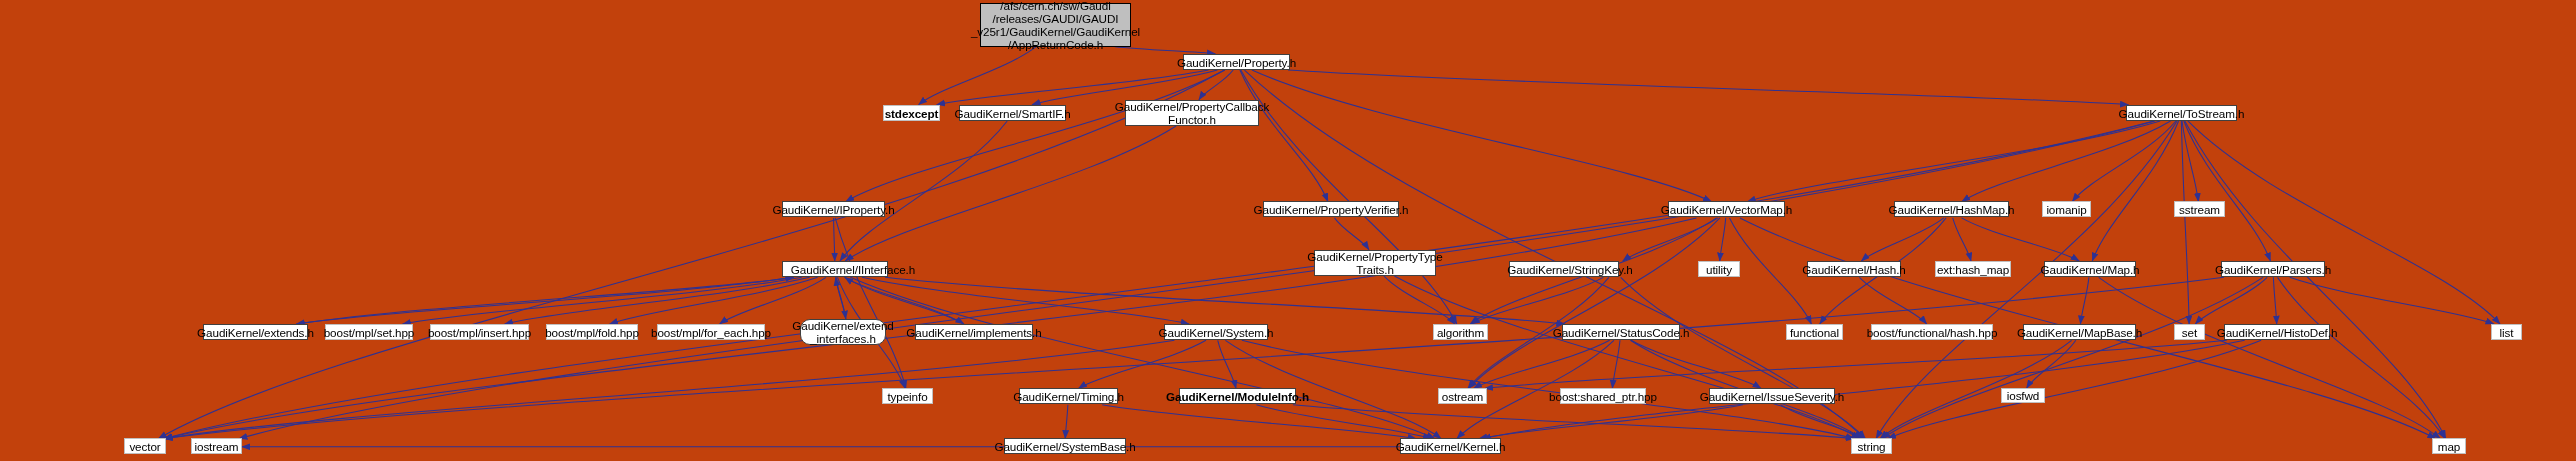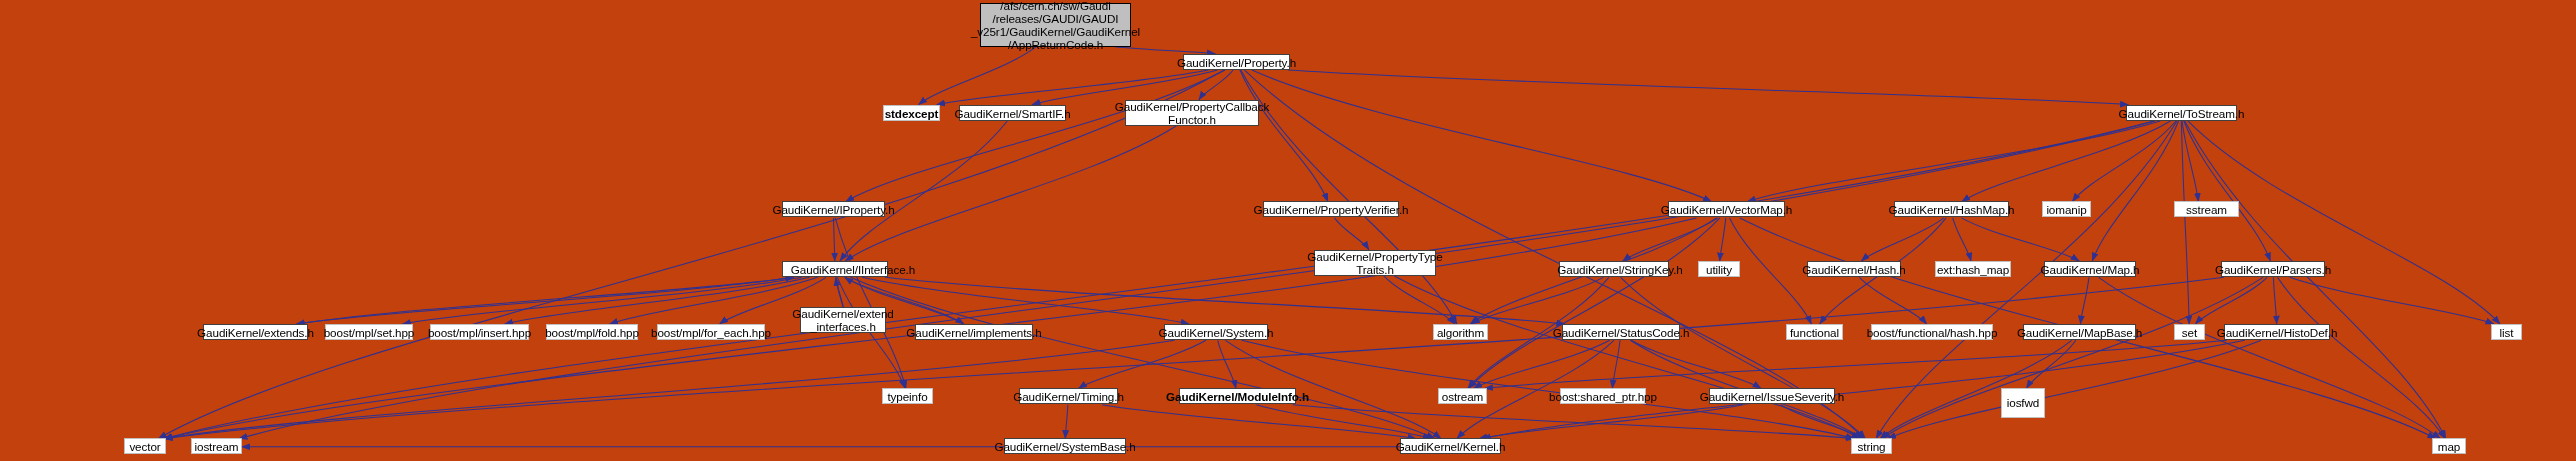--- a/index.html
+++ b/index.html
@@ -166,54 +166,54 @@
       <div class="node external" style="left: 883px; top: 105px; width: 57px; height: 16.3px; font-weight: bold;">stdexcept</div>
       <div class="node internal" style="left: 959px; top: 105px; width: 107px; height: 16.3px;">GaudiKernel/SmartIF.h</div>
       <div class="node internal" style="left: 1125px; top: 100px; width: 134px; height: 26px;">GaudiKernel/PropertyCallback
 Functor.h</div>
       <div class="node internal" style="left: 2126px; top: 105px; width: 111px; height: 16.3px;">GaudiKernel/ToStream.h</div>
       <div class="node internal" style="left: 782px; top: 201px; width: 103px; height: 16.3px;">GaudiKernel/IProperty.h</div>
       <div class="node internal" style="left: 1263px; top: 201px; width: 136px; height: 16.3px;">GaudiKernel/PropertyVerifier.h</div>
       <div class="node internal" style="left: 1668px; top: 201px; width: 117px; height: 16.3px;">GaudiKernel/VectorMap.h</div>
       <div class="node internal" style="left: 1894px; top: 201px; width: 115px; height: 16.3px;">GaudiKernel/HashMap.h</div>
       <div class="node external" style="left: 2042px; top: 201px; width: 49px; height: 16.3px;">iomanip</div>
-      <div class="node external" style="left: 2174px; top: 201px; width: 65px; height: 16.3px;">sstream</div>
+      <div class="node external" style="left: 2174px; top: 201px; width: 51px; height: 16.3px;">sstream</div>
       <div class="node internal" style="left: 1314px; top: 250px; width: 122px; height: 26px;">GaudiKernel/PropertyType
 Traits.h</div>
-      <div class="node internal" style="left: 1559px; top: 261px; width: 110px; height: 16.3px; padding-left: 12px;">GaudiKernel/StringKey.h</div>
+      <div class="node internal" style="left: 1509px; top: 261px; width: 110px; height: 16.3px; padding-left: 12px;">GaudiKernel/StringKey.h</div>
       <div class="node external" style="left: 1698px; top: 261px; width: 42px; height: 16.3px;">utility</div>
       <div class="node internal" style="left: 1807px; top: 261px; width: 94px; height: 16.3px;">GaudiKernel/Hash.h</div>
       <div class="node external" style="left: 1935px; top: 261px; width: 76px; height: 16.3px;">ext:hash_map</div>
       <div class="node internal" style="left: 2044px; top: 261px; width: 92px; height: 16.3px;">GaudiKernel/Map.h</div>
       <div class="node internal" style="left: 2221px; top: 261px; width: 104px; height: 16.3px;">GaudiKernel/Parsers.h</div>
       <div class="node internal" style="left: 782px; top: 261px; width: 106px; height: 16.3px; padding-left: 36px;">GaudiKernel/IInterface.h</div>
       <div class="node internal" style="left: 203px; top: 324px; width: 105px; height: 16.3px;">GaudiKernel/extends.h</div>
       <div class="node external" style="left: 325px; top: 324px; width: 88px; height: 16.3px;">boost/mpl/set.hpp</div>
       <div class="node external" style="left: 430px; top: 324px; width: 99px; height: 16.3px;">boost/mpl/insert.hpp</div>
       <div class="node external" style="left: 546px; top: 324px; width: 92px; height: 16.3px;">boost/mpl/fold.hpp</div>
       <div class="node external" style="left: 657px; top: 324px; width: 108px; height: 16.3px;">boost/mpl/for_each.hpp</div>
-      <div class="node internal" style="left: 800px; top: 307px; width: 86px; height: 26px;">GaudiKernel/extend
+      <div class="node internal" style="left: 800px; top: 319px; width: 86px; height: 26px; border-radius: 10px;">GaudiKernel/extend
 _interfaces.h</div>
       <div class="node internal" style="left: 915px; top: 324px; width: 118px; height: 16.3px;">GaudiKernel/implements.h</div>
       <div class="node internal" style="left: 1164px; top: 324px; width: 104px; height: 16.3px;">GaudiKernel/System.h</div>
       <div class="node external" style="left: 1433px; top: 324px; width: 55px; height: 16.3px;">algorithm</div>
       <div class="node internal" style="left: 1562px; top: 324px; width: 118px; height: 16.3px;">GaudiKernel/StatusCode.h</div>
       <div class="node external" style="left: 1786px; top: 324px; width: 57px; height: 16.3px;">functional</div>
       <div class="node external" style="left: 1871px; top: 324px; width: 122px; height: 16.3px;">boost/functional/hash.hpp</div>
       <div class="node internal" style="left: 2023px; top: 324px; width: 113px; height: 16.3px;">GaudiKernel/MapBase.h</div>
       <div class="node external" style="left: 2174px; top: 324px; width: 31px; height: 16.3px;">set</div>
       <div class="node internal" style="left: 2224px; top: 324px; width: 106px; height: 16.3px;">GaudiKernel/HistoDef.h</div>
       <div class="node external" style="left: 2491px; top: 324px; width: 31px; height: 16.3px;">list</div>
       <div class="node external" style="left: 882px; top: 388px; width: 51px; height: 16.3px;">typeinfo</div>
       <div class="node internal" style="left: 1019px; top: 388px; width: 99px; height: 16.3px;">GaudiKernel/Timing.h</div>
       <div class="node internal" style="left: 1179px; top: 388px; width: 117px; height: 16.3px; font-weight: bold;">GaudiKernel/ModuleInfo.h</div>
       <div class="node external" style="left: 1438px; top: 388px; width: 49px; height: 16.3px;">ostream</div>
       <div class="node external" style="left: 1560px; top: 388px; width: 86px; height: 16.3px;">boost:shared_ptr.hpp</div>
       <div class="node internal" style="left: 1709px; top: 388px; width: 126px; height: 16.3px;">GaudiKernel/IssueSeverity.h</div>
-      <div class="node external" style="left: 2001px; top: 388px; width: 44px; height: 30px;">iosfwd</div>
+      <div class="node external" style="left: 2001px; top: 388px; width: 44px; height: 15px;">iosfwd</div>
       <div class="node internal" style="left: 1004px; top: 438px; width: 122px; height: 16.3px;">GaudiKernel/SystemBase.h</div>
       <div class="node internal" style="left: 1400px; top: 438px; width: 101px; height: 16.3px;">GaudiKernel/Kernel.h</div>
       <div class="node external" style="left: 1851px; top: 438px; width: 41px; height: 16.3px;">string</div>
       <div class="node external" style="left: 124px; top: 438px; width: 42px; height: 16.3px;">vector</div>
       <div class="node external" style="left: 191px; top: 438px; width: 51px; height: 16.3px;">iostream</div>
       <div class="node external" style="left: 2432px; top: 438px; width: 34px; height: 16.3px;">map</div>
     </div>
 </div>
 
 

